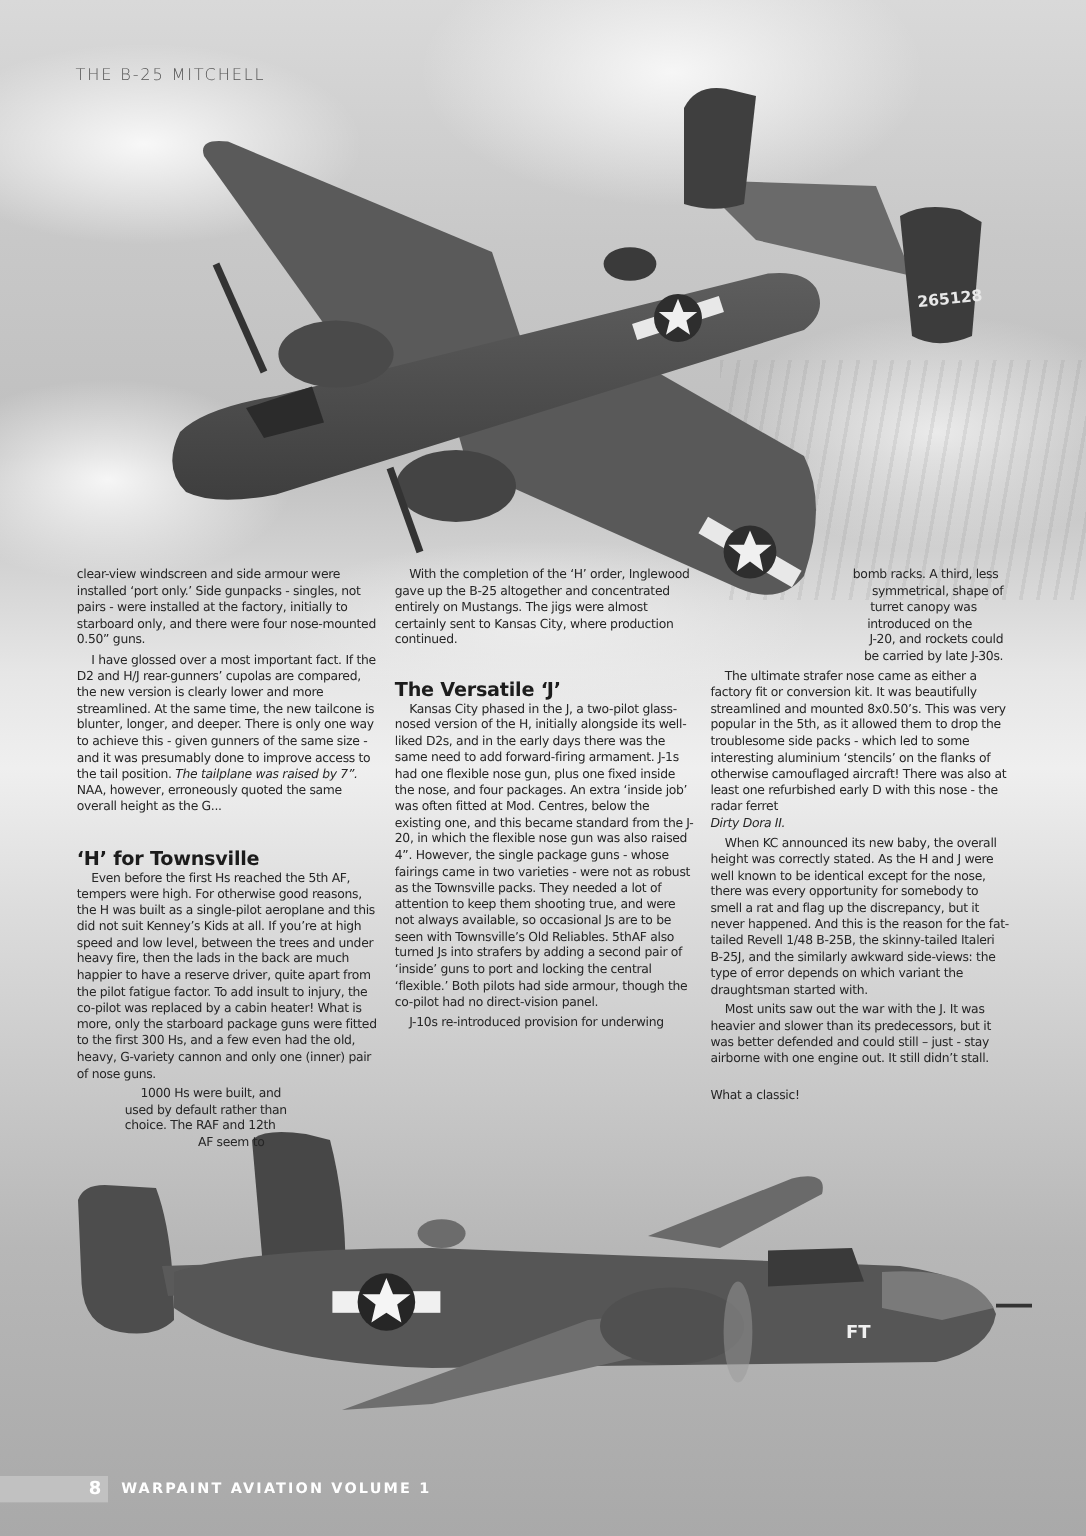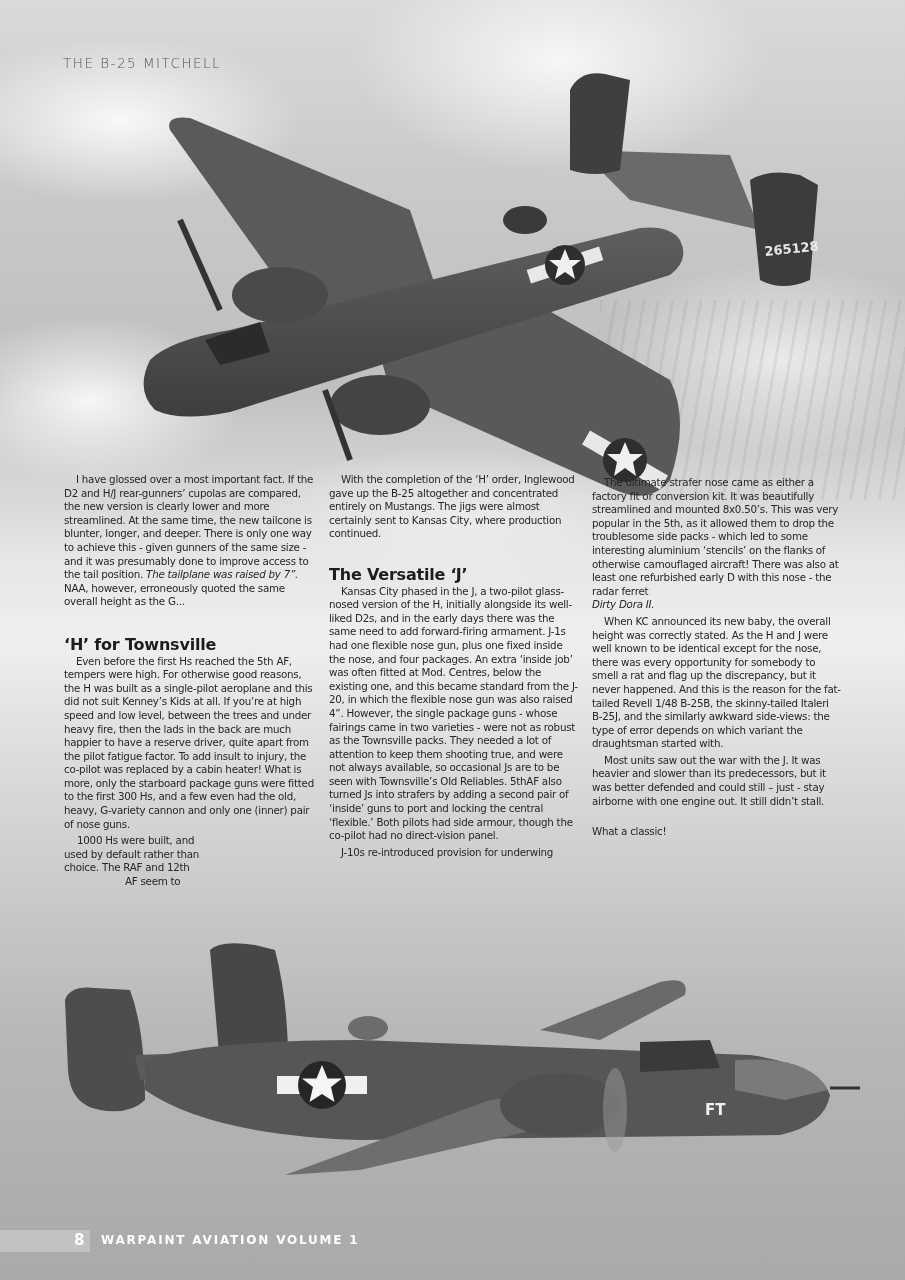--- a/index.html
+++ b/index.html
@@ -115,41 +115,50 @@
     <line x1="770" y1="148" x2="800" y2="148" stroke="#333" stroke-width="3"></line>
     <text x="645" y="175" font-size="15" fill="#f0f0f0" font-family="DejaVu Sans, sans-serif" font-weight="bold">FT</text>
     <g transform="translate(262 145)">
       <rect x="-45" y="-9" width="90" height="18" fill="#f0f0f0"></rect>
       <circle r="24" fill="#262626"></circle>
       <polygon points="0,-20 5.5,-6.5 20,-6.5 9,2 12.5,17 0,9 -12.5,17 -9,2 -20,-6.5 -5.5,-6.5" fill="#f5f5f5"></polygon>
     </g>
   </svg>
 
   <div class="col col1">
+    <p class="noindent">clear-view windscreen and side armour were installed ‘port only.’ Side gunpacks - singles, not pairs - were installed at the factory, initially to starboard only, and there were four nose-mounted 0.50” guns.</p>
     <p><span>I have glossed over a most important fact. If the D2 and H/J rear-gunners’ cupolas are compared, the new version is clearly lower and more streamlined. At the same time, the new tailcone is blunter, longer, and deeper. There is only one way to achieve this - given gunners of the same size - and it was presumably done to improve access to the tail position. </span><em>The tailplane was raised by 7”.</em><span> NAA, however, erroneously quoted the same overall height as the G...</span></p>
     <div style="height:26px"></div>
     <h3>‘H’ for Townsville</h3>
     <p>Even before the first Hs reached the 5th AF, tempers were high. For otherwise good reasons, the H was built as a single-pilot aeroplane and this did not suit Kenney’s Kids at all. If you’re at high speed and low level, between the trees and under heavy fire, then the lads in the back are much happier to have a reserve driver, quite apart from the pilot fatigue factor. To add insult to injury, the co-pilot was replaced by a cabin heater! What is more, only the starboard package guns were fitted to the first 300 Hs, and a few even had the old, heavy, G-variety cannon and only one (inner) pair of nose guns.</p>
-    <div style="margin-top:1px;">
+    <div style="margin-top:1px;margin-left:40px;">
       <div style="padding-left:13px">1000 Hs were built, and</div>
       <div>used by default rather than</div>
       <div>choice. The RAF and 12th</div>
       <div style="padding-left:61px">AF seem to</div>
     </div>
   </div>
 
   <div class="col col2">
     <p>With the completion of the ‘H’ order, Inglewood gave up the B-25 altogether and concentrated entirely on Mustangs. The jigs were almost certainly sent to Kansas City, where production continued.</p>
     <div style="height:24px"></div>
     <h3>The Versatile ‘J’</h3>
     <p>Kansas City phased in the J, a two-pilot glass-nosed version of the H, initially alongside its well-liked D2s,  and in the early days there was the same need to add forward-firing armament. J-1s had one flexible nose gun, plus one fixed inside the nose, and four packages. An extra ‘inside job’ was often fitted at Mod. Centres, below the existing one, and this became standard from the J-20, in which the flexible nose gun was also raised 4”. However, the single package guns - whose fairings came in two varieties - were not as robust as the Townsville packs. They needed a lot of attention to keep them shooting true, and were not always available, so occasional Js are to be seen with Townsville’s Old Reliables. 5thAF also turned Js into strafers by adding a second pair of ‘inside’ guns to port and locking the central ‘flexible.’ Both pilots had side armour, though the co-pilot had no direct-vision panel.</p>
     <p>J-10s re-introduced provision for underwing</p>
   </div>
 
   <div class="col col3">
+    <div style="text-align:right; padding-right:6px;">
+      <div style="padding-right:4px">bomb racks. A third, less</div>
+      <div>symmetrical, shape of</div>
+      <div style="padding-right:22px">turret canopy was</div>
+      <div style="padding-right:26px">introduced on the</div>
+      <div>J-20, and rockets could</div>
+      <div>be carried by late J-30s.</div>
+    </div>
     <p style="margin-top:3px"><span>The ultimate strafer nose came as either a factory fit or conversion kit. It was beautifully streamlined and mounted 8x0.50’s. This was very popular in the 5th, as it allowed them to drop the troublesome side packs - which led to some interesting aluminium ‘stencils’ on the flanks of otherwise camouflaged aircraft! There was also at least one refurbished early D with this nose - the radar ferret</span><br><em>Dirty Dora II.</em></p>
     <p>When KC announced its new baby, the overall height was correctly stated. As the H and J were well known to be identical except for the nose, there was every opportunity for somebody to smell a rat and flag up the discrepancy, but it never happened. And this is the reason for the fat-tailed Revell 1/48 B-25B, the skinny-tailed Italeri B-25J, and the similarly awkward side-views: the type of error depends on which variant the draughtsman started with.</p>
     <p>Most units saw out the war with the J. It was heavier and slower than its predecessors, but it was better defended and could still – just - stay airborne with one engine out. It still didn’t stall.</p>
     <div style="height:14px"></div>
     <p class="noindent">What a classic!</p>
   </div>
 
   <div class="footer-bar"></div>
   <div class="footer-num">8</div>
   <div class="footer-title">WARPAINT AVIATION VOLUME 1</div>

